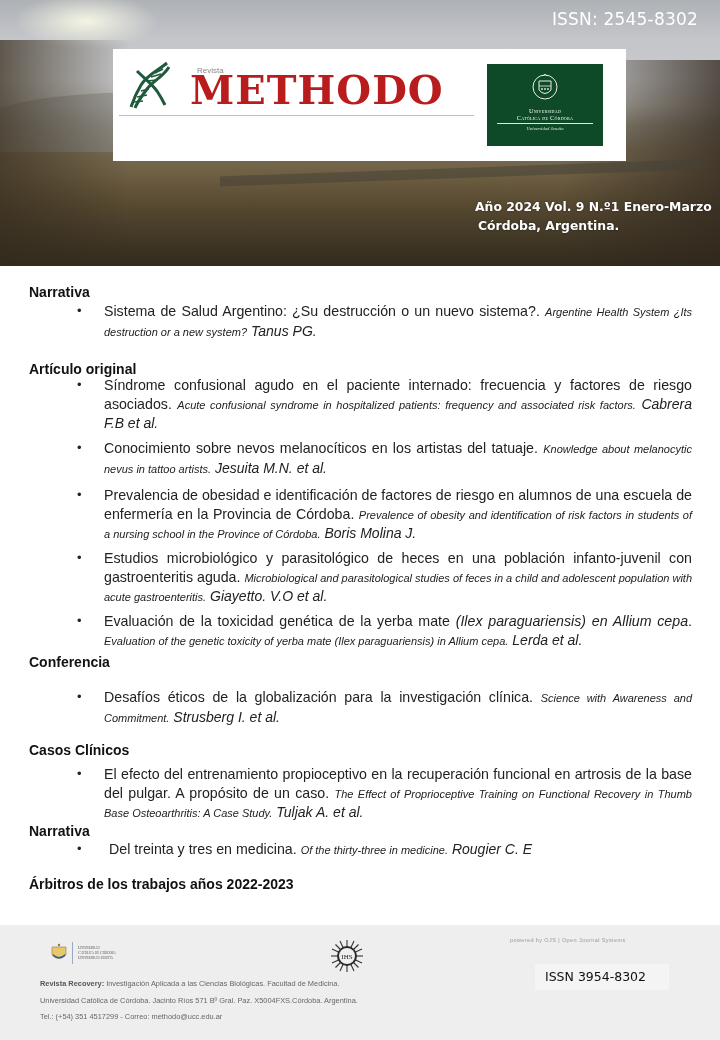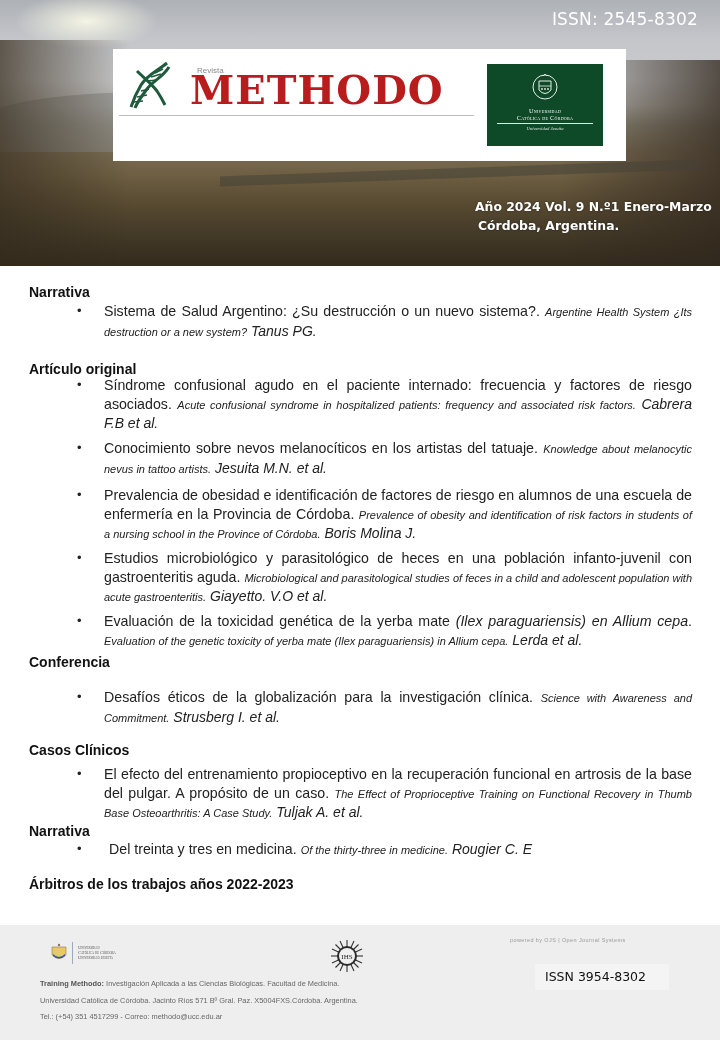--- a/index.html
+++ b/index.html
@@ -282,20 +282,20 @@
       <line x1="10" y1="2" x2="24" y2="32"></line>
         <line x1="24" y1="2" x2="10" y2="32"></line>
       <line x1="2" y1="10" x2="32" y2="24"></line>
         <line x1="2" y1="24" x2="32" y2="10"></line>
     </g>
     <circle cx="17" cy="17" r="10" fill="#2a2a2a"></circle>
     <circle cx="17" cy="17" r="8" fill="#f0f0f0"></circle>
     <text x="17" y="20" font-size="7" text-anchor="middle" fill="#222" font-family="Liberation Serif, serif">IHS</text>
   </svg>
 
-  <div class="f-line" style="top:54px;"><b>Training Methodo:</b><span> Investigación Aplicada a las Ciencias Biológicas. Facultad de Medicina.</span></div>
+  <div class="f-line" style="top:54px;"><b>Revista Recovery:</b><span> Investigación Aplicada a las Ciencias Biológicas. Facultad de Medicina.</span></div>
   <div class="f-line" style="top:71px;">Universidad Católica de Córdoba. Jacinto Ríos 571 Bº Gral. Paz. X5004FXS.Córdoba. Argentina.</div>
   <div class="f-line" style="top:87px;text-align:right;">Tel.: (+54) 351 4517299  -  Correo: methodo@ucc.edu.ar</div>
 
   <div class="pkp-top">powered by OJS | Open Journal Systems</div>
   <div class="issn-box">ISSN 3954-8302</div>
   <div class="credit">*Imagen: Cordón del Plata Tupungato, Mendoza, Argentina.</div>
 </div>
 
 </body></html>

